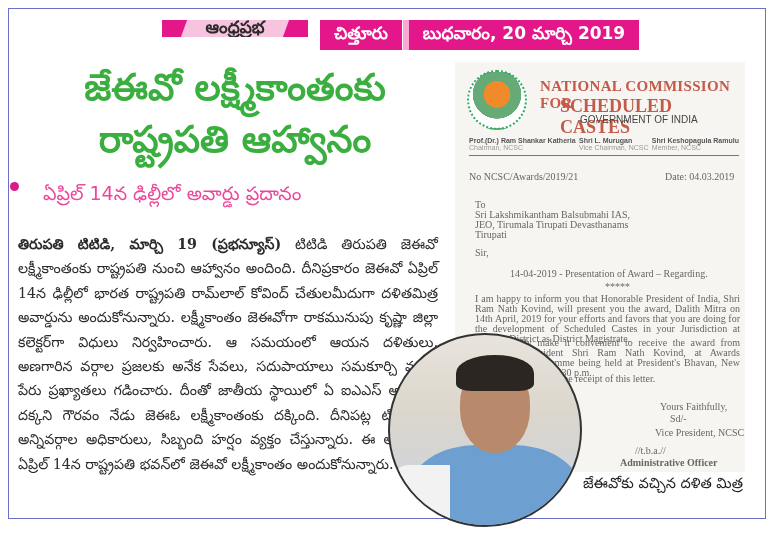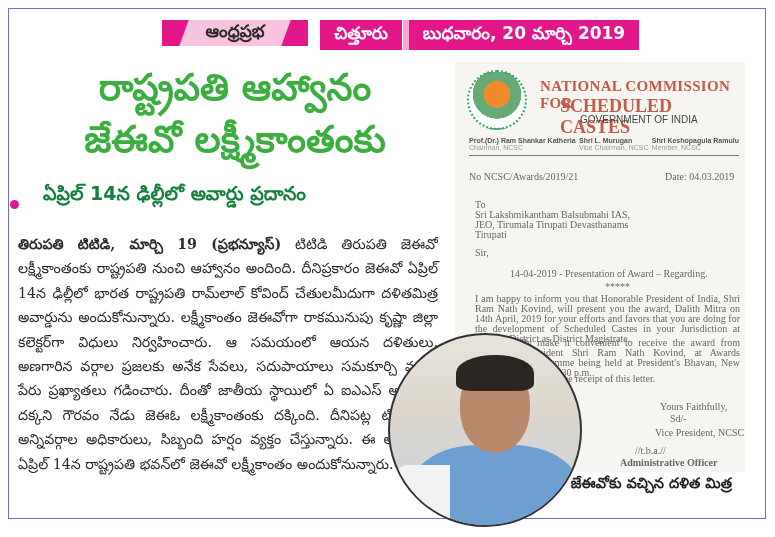--- a/index.html
+++ b/index.html
@@ -1,60 +1,60 @@
 <!DOCTYPE html>
 <html><head>
 <meta charset="utf-8">
 <style>
   html, body { margin:0; padding:0; background:#ffffff; }
   body { width:775px; height:537px; position:relative; overflow:hidden; font-family:"DejaVu Sans", sans-serif; }
   .frame-r { position:absolute; left:8px; top:8px; width:758px; height:511px; border:1px solid #6a6fc8; box-sizing:border-box; }
-  .m1 { left:162px; width:146px; background:#e3168a; position:absolute; top:20px; height:26px; overflow:hidden; }
+  .m1 { left:162px; width:146px; background:#e3168a; position:absolute; top:20px; height:17px; overflow:hidden; }
   .m1 .inner { position:absolute; left:22px; right:22px; top:0; bottom:0; background:#f7c3de; transform:skewX(-20deg); }
   .m1 .txt { position:absolute; left:0; right:0; top:0; bottom:0; display:flex; align-items:center; justify-content:center; font-size:17px; font-weight:bold; color:#2a2a2a; }
   .m2 { left:320px; width:82px; background:#e3168a; position:absolute; top:20px; height:30px; color:#fff; font-size:17px; font-weight:bold; display:flex; align-items:center; justify-content:center; }
   .m3 { left:403px; width:230px; background:#e3168a; position:absolute; top:20px; height:30px; color:#fff; font-size:17px; font-weight:bold; display:flex; align-items:center; justify-content:center; border-left:6px solid #f9a8d4; }
   
   .headline { position:absolute; left:20px; top:62px; width:430px; text-align:center; color:#3aae3e; font-weight:bold; font-size:37px; line-height:52px; }
-  .subhead { position:absolute; left:10px; top:182px; display:flex; align-items:flex-end; font-weight:bold; font-size:19px; color:#15803d; }
+  .subhead { position:absolute; left:10px; top:182px; display:flex; align-items:flex-start; font-weight:normal; font-size:19px; color:#ec4899; }
   .dot { width:9px; height:9px; border-radius:50%; background:#d61c8a; margin-right:24px; }
   
   .body { position:absolute; left:18px; top:232px; width:420px; font-family:"DejaVu Serif", serif; font-size:14.2px; line-height:24.4px; color:#2b2b2b; text-align:justify; }
   .body b { font-weight:bold;margin-top:20px; }
   
   .letter { position:absolute; left:455px; top:62px; width:290px; height:410px; background:#f6f5f1; font-family:"Liberation Serif", serif; color:#555; }
   .emblem { position:absolute; left:12px; top:8px; width:56px; height:56px; border-radius:50%; border:2px dotted #3a6; background:radial-gradient(circle at 50% 40%, #f08a2a 0 30%, #6a7 31% 55%, #fff 56%); }
   .org1 { position:absolute; left:85px; top:16px; font-size:15px; font-weight:bold; color:#c45a4a; letter-spacing:0.3px; }
   .org2 { position:absolute; left:105px; top:34px; font-size:18px; font-weight:bold; color:#c45a4a; }
   .org3 { position:absolute; left:125px; top:52px; font-family:"Liberation Sans", sans-serif; font-size:10px; color:#444; }
   .people { position:absolute; left:14px; top:75px; width:270px; display:flex; justify-content:space-between; font-family:"Liberation Sans", sans-serif; font-size:7px; color:#555; border-bottom:1px solid #777; padding-bottom:4px; }
   .people div span { display:block; color:#999; }
   .lt { position:absolute; font-size:10px; color:#666; line-height:10px; }
   .photo { position:absolute; left:388px; top:333px; width:190px; height:190px; border-radius:50%; border:2px solid #333; overflow:hidden; background:linear-gradient(180deg,#e8e4dc 0%,#dcd6cc 40%,#c8d3e2 100%); }
   .ph-head { position:absolute; left:70px; top:28px; width:70px; height:90px; border-radius:45% 45% 48% 48%; background:#b8896a; }
   .ph-hair { position:absolute; left:66px; top:20px; width:78px; height:36px; border-radius:50% 50% 20% 20%; background:#2c2622; }
   .ph-body { position:absolute; left:20px; top:110px; width:170px; height:110px; border-radius:40% 40% 0 0; background:#6d9fd0; }
   .ph-shirt { position:absolute; left:0px; top:130px; width:60px; height:80px; background:#f2f2f2; border-radius:30% 0 0 0; }
-  .caption { position:absolute; left:562px; top:472px; width:170px; text-align:right; font-weight:bold; font-size:14.5px; line-height:22px; color:#222; }
+  .caption { position:absolute; left:583px; top:472px; width:170px; text-align:left; font-weight:normal; font-size:14.5px; line-height:22px; color:#222; }
 </style>
 </head>
 <body>
 
 <div class="frame-r"></div>
 
 <div class="m1">
   <div class="inner"></div>
   <div class="txt">ఆంధ్రప్రభ</div>
 </div>
 <div class="m2">చిత్తూరు</div>
 <div class="m3">బుధవారం, 20 మార్చి 2019</div>
 
 <div class="headline">
+  <div>జేఈవో లక్ష్మీకాంతంకు</div>
   <div>రాష్ట్రపతి ఆహ్వానం</div>
-  <div>జేఈవో లక్ష్మీకాంతంకు</div>
 </div>
 
 <div class="subhead">
   <span class="dot"></span>
   <span>ఏప్రిల్ 14న ఢిల్లీలో అవార్డు ప్రదానం</span>
 </div>
 
 <div class="body"><b>తిరుపతి టిటిడి, మార్చి 19 (ప్రభన్యూస్)</b><span> టిటిడి తిరుపతి జెఈవో లక్ష్మీకాంతంకు రాష్ట్రపతి నుంచి ఆహ్వానం అందింది. దీనిప్రకారం జెఈవో ఏప్రిల్ 14న ఢిల్లీలో భారత రాష్ట్రపతి రామ్‌లాల్ కోవింద్ చేతులమీదుగా దళితమిత్ర అవార్డును అందుకోనున్నారు. లక్ష్మీకాంతం జెఈవోగా రాకమునుపు కృష్ణా జిల్లా కలెక్టర్‌గా విధులు నిర్వహించారు. ఆ సమయంలో ఆయన దళితులు, అణగారిన వర్గాల ప్రజలకు అనేక సేవలు, సదుపాయాలు సమకూర్చి మంచి పేరు ప్రఖ్యాతలు గడించారు. దీంతో జాతీయ స్థాయిలో ఏ ఐఎఎస్ అధికారికి దక్కని గౌరవం నేడు జెఈఓ లక్ష్మీకాంతంకు దక్కింది. దీనిపట్ల టిటిడిలోని అన్నివర్గాల అధికారులు, సిబ్బంది హర్షం వ్యక్తం చేస్తున్నారు. ఈ అవార్డును ఏప్రిల్ 14న రాష్ట్రపతి భవన్‌లో జెఈవో లక్ష్మీకాంతం అందుకోనున్నారు.</span></div>
 
 <div class="letter">

